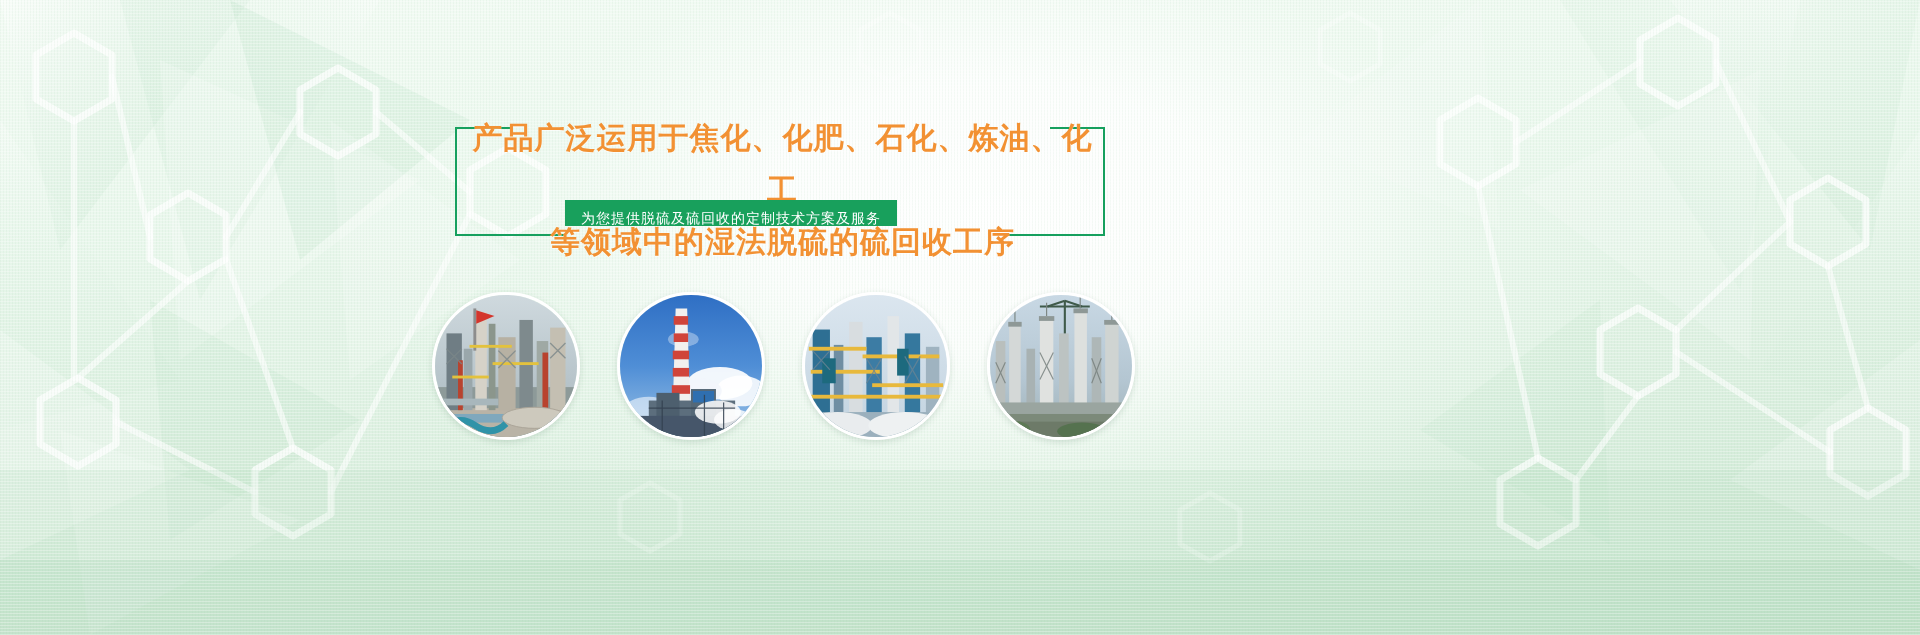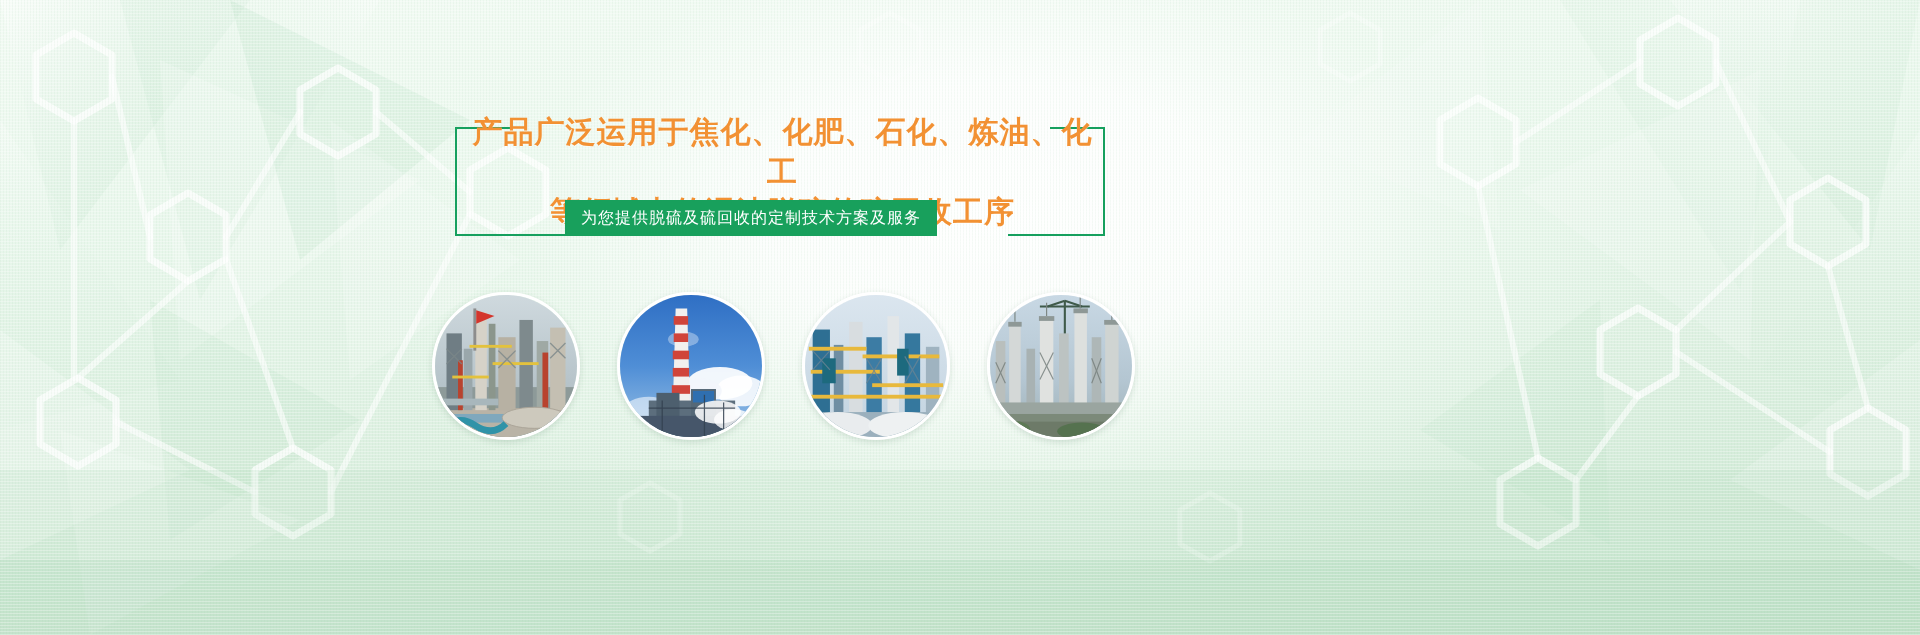--- a/index.html
+++ b/index.html
@@ -45,34 +45,34 @@
   .bracket-bot-right{
     position:absolute;left:1008px;top:234px;width:97px;height:2px;background:#16a05e;
   }
 
   .headline{
     position:absolute;left:460px;top:112px;width:645px;
     text-align:center;
     color:#f29133;
     font-size:30px;
     font-weight:bold;
-    line-height:40px;
+    line-height:52px;
     letter-spacing:1px;
     text-shadow:0 1px 0 rgba(255,255,255,0.55);
   }
   .headline .l1{display:block;}
   .headline .l2{display:block;}
 
   .subbanner{
     position:absolute;left:565px;top:200px;
     background:#18a05c;
     color:#ffffff;
-    font-size:16px;
+    font-size:14px;
     line-height:36px;
-    height:36px;
+    height:26px;
     padding:0 16px;
     letter-spacing:1px;
     white-space:nowrap;
     box-sizing:content-box;
   }
 
   
   .photos{position:absolute;left:0;top:292px;width:1920px;height:150px;}
   .photo{
     position:absolute;top:0;width:148px;height:148px;border-radius:50%;

